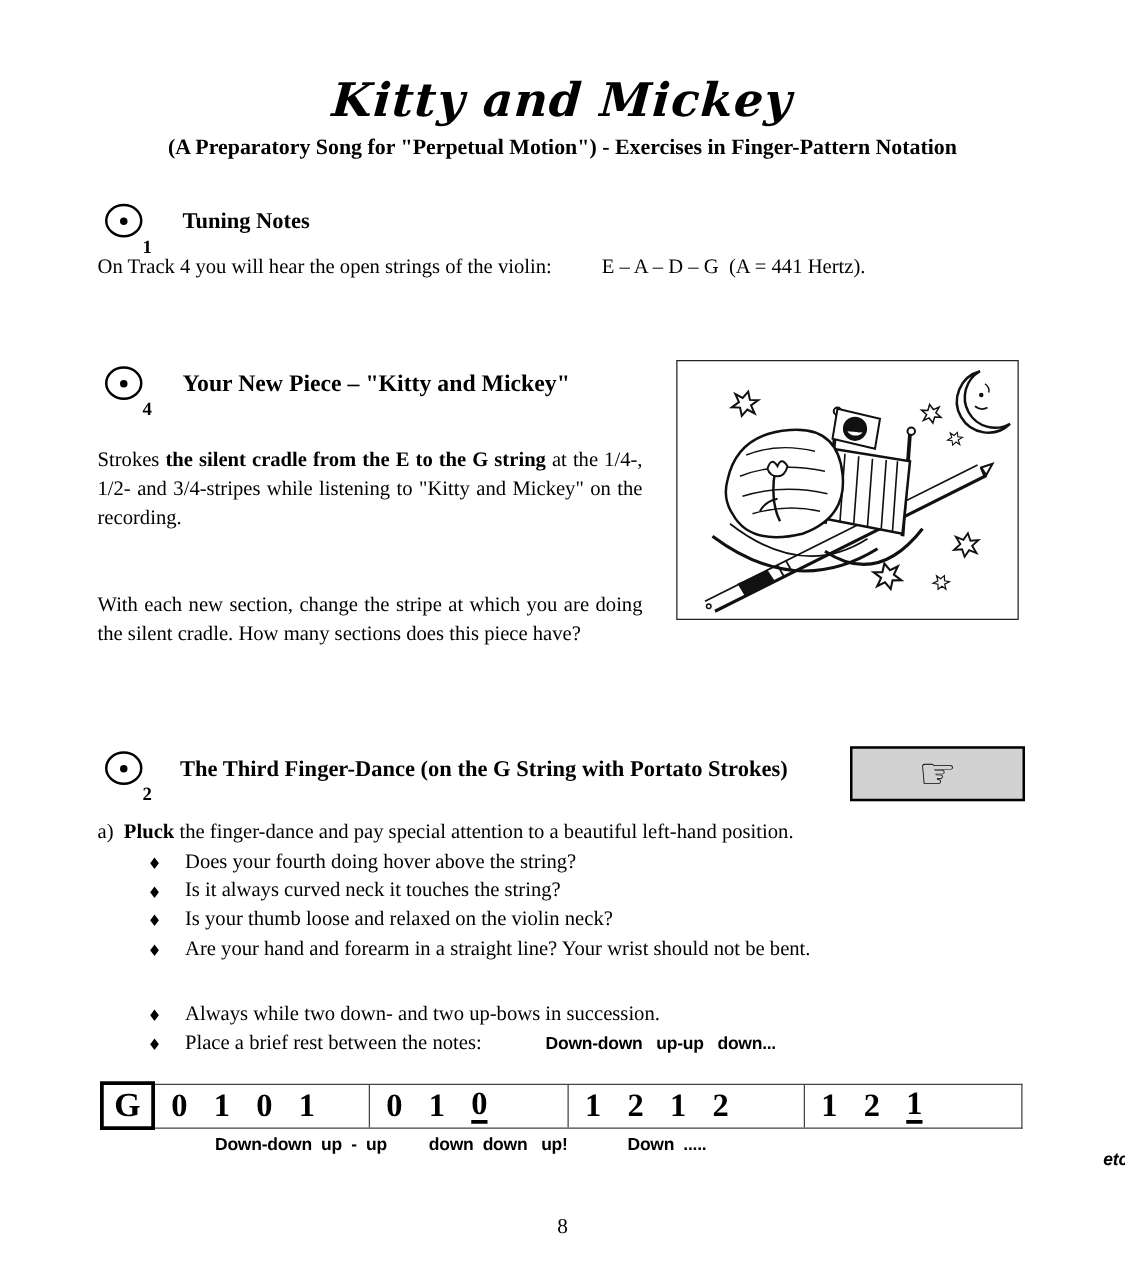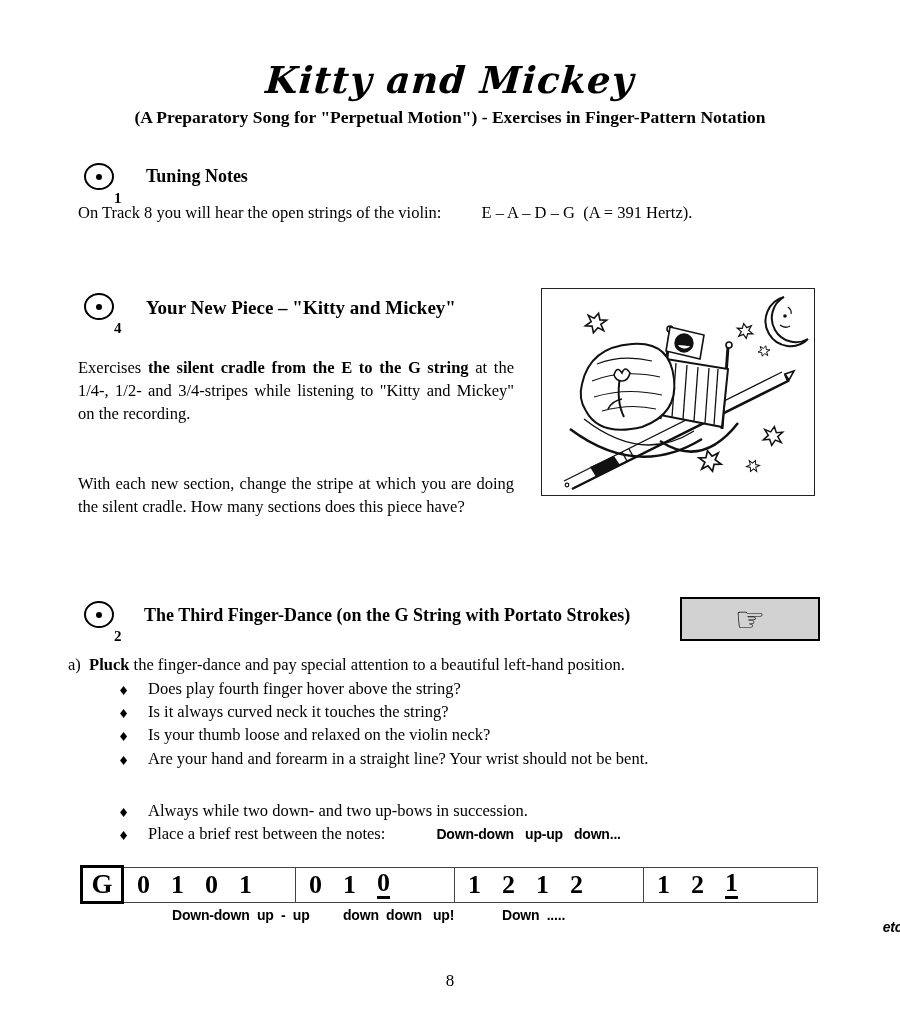--- a/index.html
+++ b/index.html
@@ -95,21 +95,21 @@
   <div class="abs subtitle" style="top:107px; left:0;">(A Preparatory Song for "Perpetual Motion") - Exercises in Finger-Pattern Notation</div>
 
   <div class="abs track-icon" style="top:163px; left:84px;">
     <div class="track-circle">
         <div class="track-dot"></div>
       </div>
     <div class="track-num">1</div>
   </div>
   <div class="abs sec-heading" style="top:166px; left:146px;">Tuning Notes</div>
   <div class="abs body-text" style="top:201px; left:78px; width:760px;">
-    <span>On Track 8 you will hear the open strings of the violin:</span><span class="strings-span">E – A – D – G  (A = 391 Hertz).</span>
+    <span>On Track 4 you will hear the open strings of the violin:</span><span class="strings-span">E – A – D – G  (A = 441 Hertz).</span>
   </div>
 
   <div class="abs track-icon" style="top:293px; left:84px;">
     <div class="track-circle">
         <div class="track-dot"></div>
       </div>
     <div class="track-num">4</div>
   </div>
   <div class="abs sec-heading big" style="top:297px; left:146px;">Your New Piece – "Kitty and Mickey"</div>
 
@@ -176,43 +176,43 @@
         <polygon points="128,38 162,46 158,70 124,62" stroke-width="1.6"></polygon>
         <circle cx="142" cy="54" r="9" fill="#111" stroke-width="1.4"></circle>
         <path d="M136 56 a 7 6 0 0 0 12 1" fill="#fff" stroke="none"></path>
         <circle cx="139" cy="55" r="1" fill="#111" stroke="none"></circle>
         <circle cx="145" cy="56" r="1" fill="#111" stroke="none"></circle>
       </g>
     </svg>
   </div>
 
   <div class="abs body-text just" style="top:356px; left:78px; width:436px;">
-    <span>Exercises </span><b>the silent cradle from the E to the G string</b><span> at the 1/4-, 1/2- and 3/4-stripes while listening to "Kitty and Mickey" on the recording.</span>
+    <span>Strokes </span><b>the silent cradle from the E to the G string</b><span> at the 1/4-, 1/2- and 3/4-stripes while listening to "Kitty and Mickey" on the recording.</span>
   </div>
   <div class="abs body-text just" style="top:437px; left:78px; width:436px;margin-top:35px;">With each new section, change the stripe at which you are doing the silent cradle.  How many sections does this piece have?</div>
 
   <div class="abs track-icon" style="top:601px; left:84px;">
     <div class="track-circle">
         <div class="track-dot"></div>
       </div>
     <div class="track-num">2</div>
   </div>
   <div class="abs sec-heading" style="top:605px; left:144px;">The Third Finger-Dance (on the G String with Portato Strokes)</div>
   <div class="abs hand-box" style="top:597px; left:680px;">
     <span class="hand-glyph">☞</span>
   </div>
 
-  <div class="abs body-text" style="top:653px; left:68px; width:780px;">
+  <div class="abs body-text" style="top:653px; left:78px; width:780px;">
     <span>a)</span>&nbsp;
     <b>Pluck</b><span> the finger-dance and pay special attention to a beautiful left-hand position.</span>
   </div>
   <div class="abs" style="top:678px; left:118px; width:740px;">
       <div class="bullet">
         <span class="diam">♦</span>
-        <span class="btext">Does play fourth finger hover above the string?</span>
+        <span class="btext">Does your fourth doing hover above the string?</span>
       </div>
       <div class="bullet">
         <span class="diam">♦</span>
         <span class="btext">Is it always curved neck it touches the string?</span>
       </div>
       <div class="bullet">
         <span class="diam">♦</span>
         <span class="btext">Is your thumb loose and relaxed on the violin neck?</span>
       </div>
       <div class="bullet">

